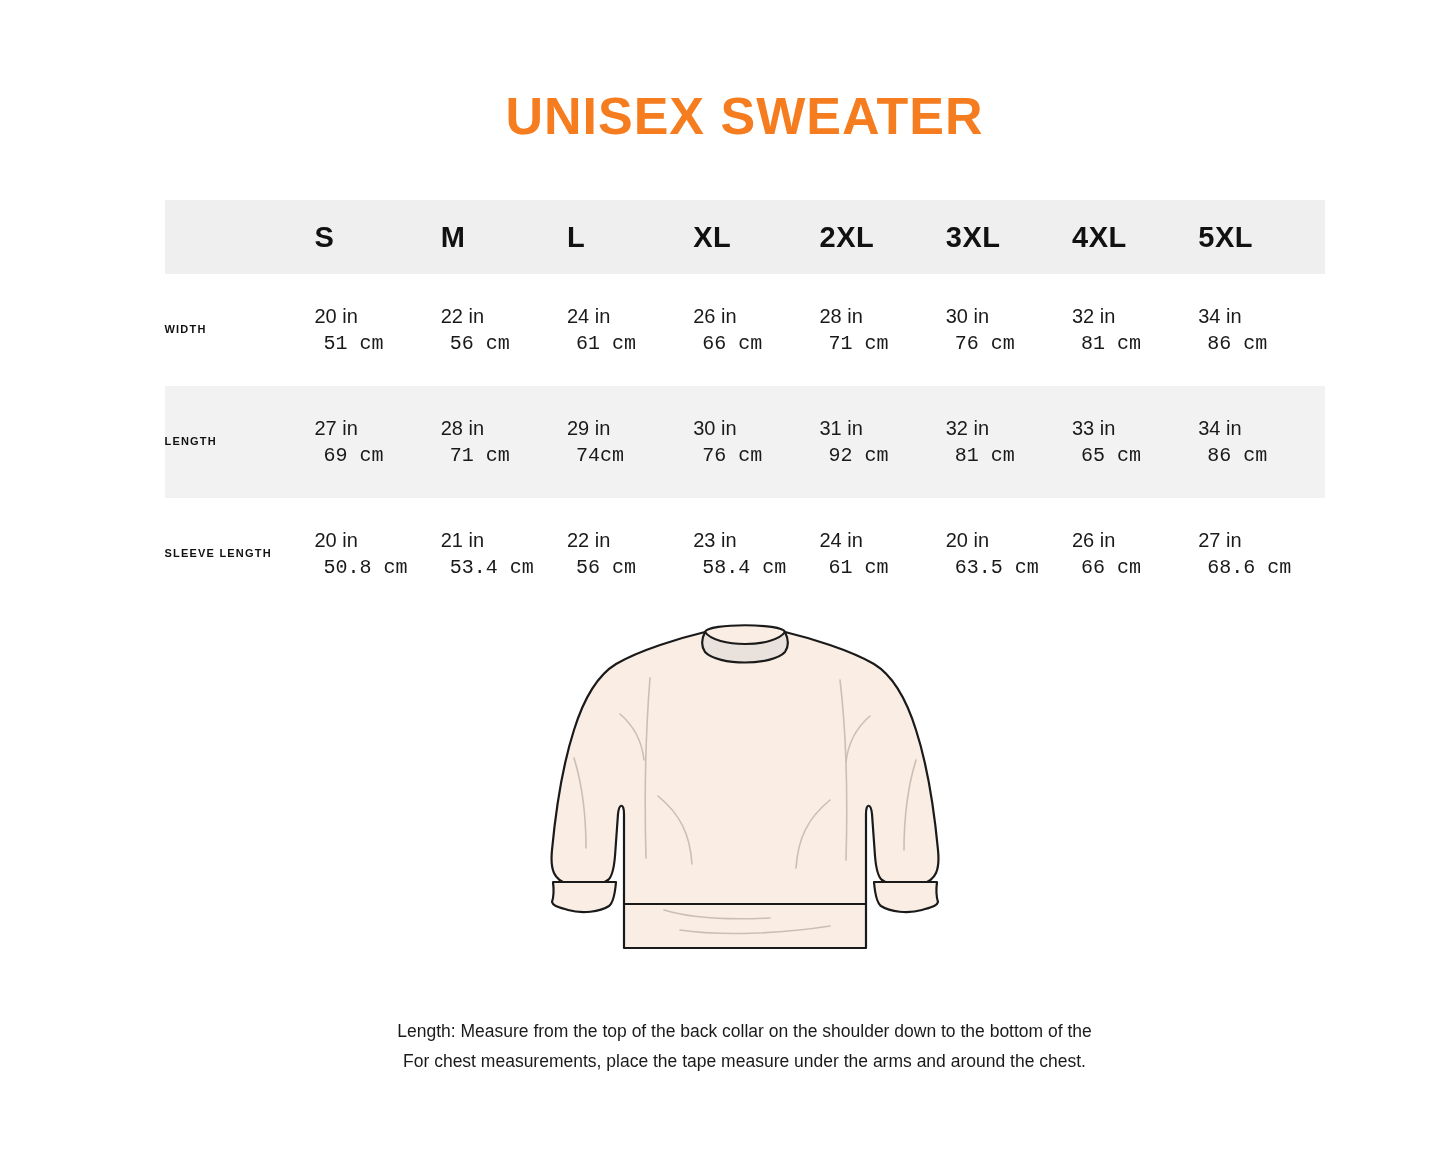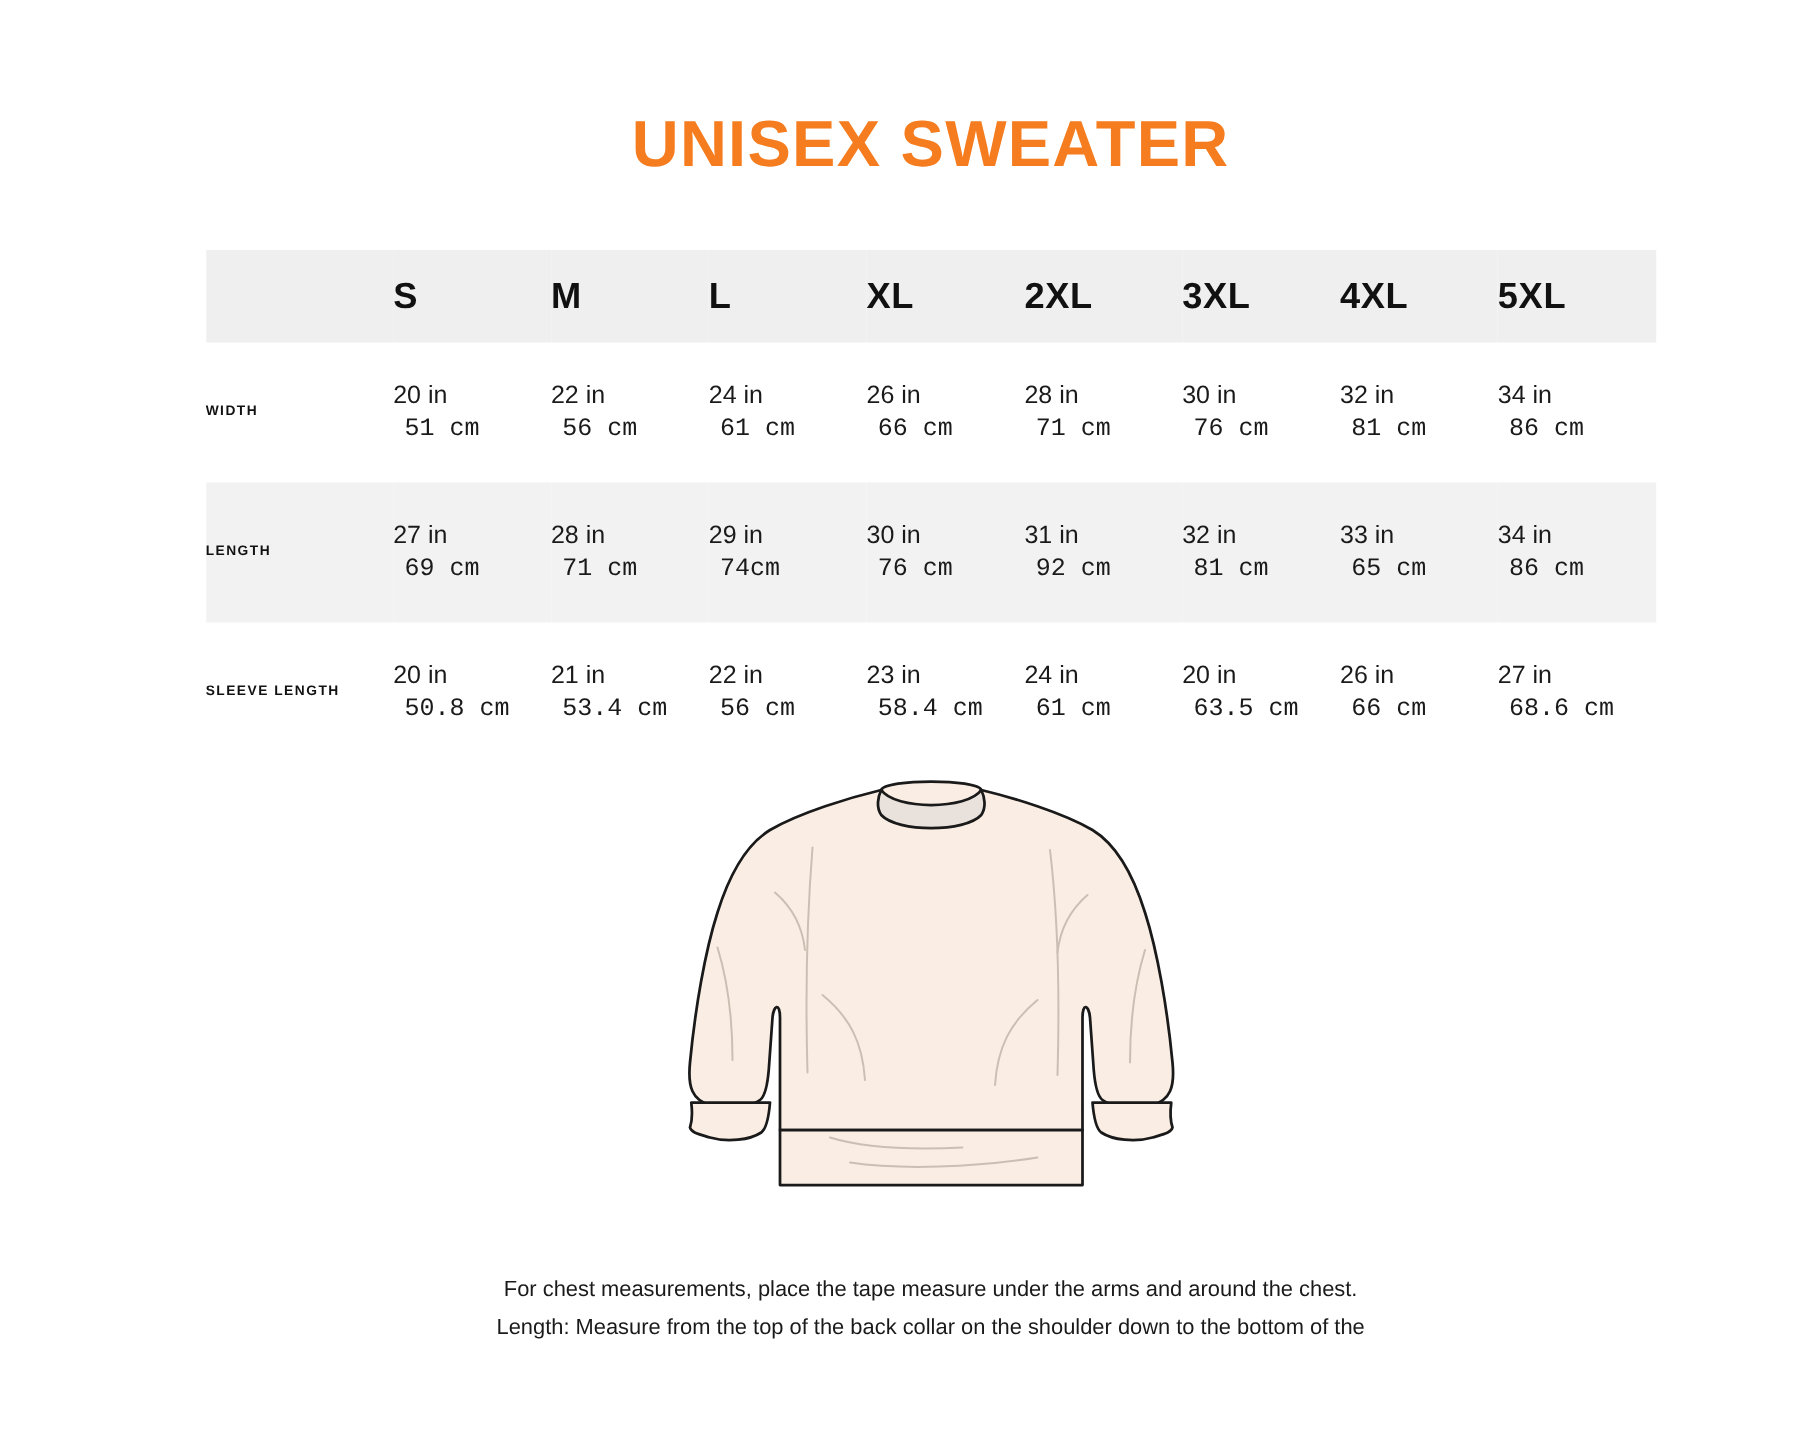--- a/index.html
+++ b/index.html
@@ -287,17 +287,17 @@
         <path d="M300 182 C 278 200, 268 220, 266 250"></path>
         <path d="M44 140 C 52 166, 56 198, 56 230"></path>
         <path d="M386 142 C 378 168, 374 200, 374 232"></path>
         <path d="M134 292 C 160 300, 200 302, 240 300"></path>
         <path d="M150 312 C 190 318, 250 316, 300 308"></path>
       </g>
     </svg>
   </div>
 
   <div class="footnote">
+    <span>Length: Measure from the top of the back collar on the shoulder down to the bottom of the</span>
     <span>For chest measurements, place the tape measure under the arms and around the chest.</span>
-    <span>Length: Measure from the top of the back collar on the shoulder down to the bottom of the</span>
   </div>
 
 </div>
 
 </body></html>

